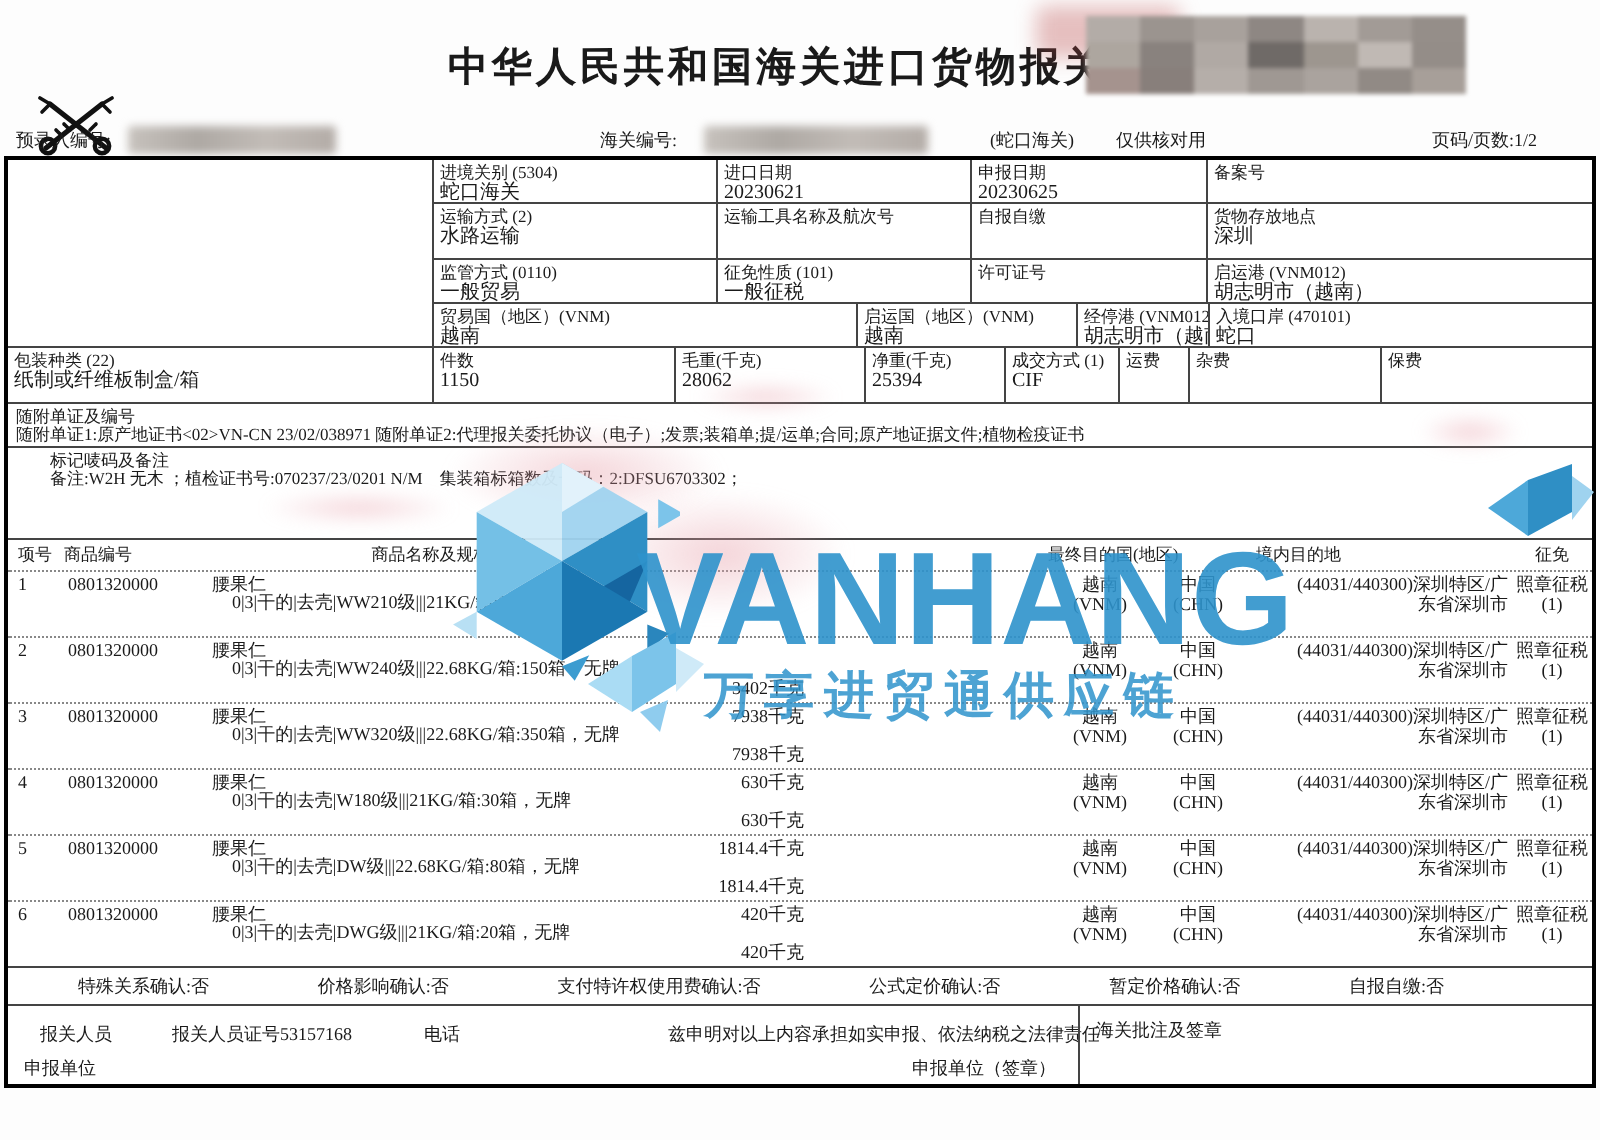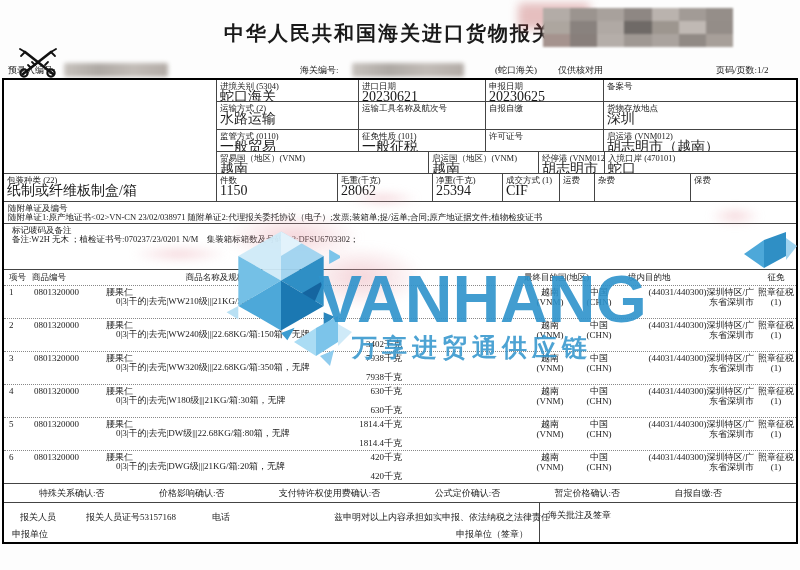--- a/index.html
+++ b/index.html
@@ -25,25 +25,25 @@
   
   .form{position:relative;margin:0 2px;border:2px solid #000;background:#fff;}
   .sec-info{position:relative;height:122px;}
   .leftcell{position:absolute;left:0;top:0;width:213px;height:94px;
     border-right:1px solid #444;border-bottom:1px solid #444;box-sizing:border-box;}
   .irow{position:absolute;display:flex;box-sizing:border-box;}
   .icell{border-right:1px solid #444;border-bottom:1px solid #444;box-sizing:border-box;
     padding:1px 3px;overflow:hidden;}
   .icell:last-child{border-right:none;}
   .lab{font-size:8.5px;line-height:10px;white-space:nowrap;}
-  .val{font-size:14px;line-height:11px;white-space:nowrap;}
+  .val{font-size:10px;line-height:11px;white-space:nowrap;}
   .sec-docs{height:19px;border-bottom:1px solid #444;padding:1px 4px;box-sizing:content-box;}
   .sec-docs .lab,.sec-marks .lab{font-weight:normal;}
   .docline{font-size:8.5px;line-height:9.5px;white-space:nowrap;}
-  .sec-marks{height:43px;border-bottom:1px solid #444;padding:1px 8px;}
+  .sec-marks{height:43px;border-bottom:1px solid #444;padding:1px 21px;}
   
   .tgrid{display:grid;grid-template-columns:28px 72px 240px 60px 120px 52px 46px 134px 1fr;}
   .theader{height:15px;font-size:8.5px;align-items:center;}
   .theader .th{white-space:nowrap;}
   .trow{height:32px;border-top:1px dotted #888;position:relative;font-size:9px;}
   .tc{padding:1px 2px;line-height:10px;box-sizing:border-box;overflow:visible;}
   .c-no{padding-left:5px;}
   .c-desc .ispec{padding-left:10px;line-height:9.5px;}
   .c-qty{display:flex;flex-direction:column;justify-content:space-between;
     align-items:flex-end;padding-bottom:2px;}

